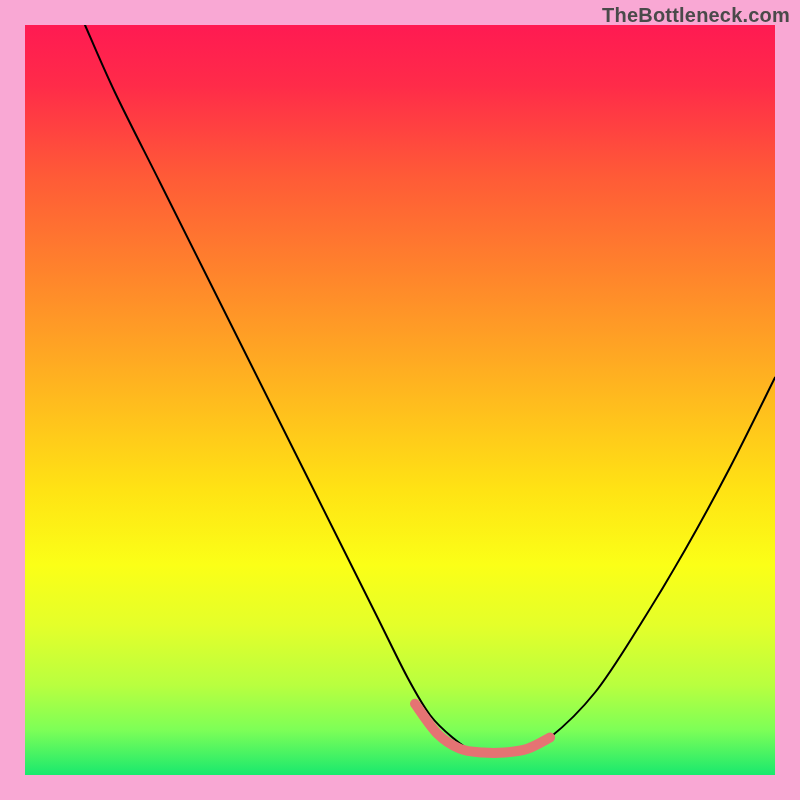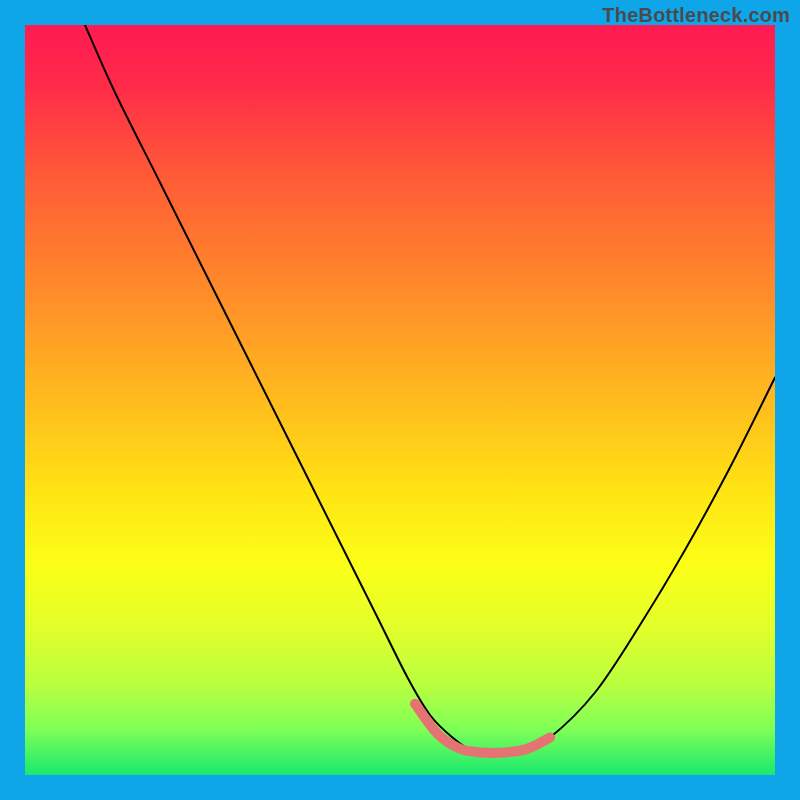--- a/index.html
+++ b/index.html
@@ -8,21 +8,21 @@
     width: 800px;
     height: 800px;
     background: #000;
     overflow: hidden;
     font-family: Arial, Helvetica, sans-serif;
   }
   .frame {
     position: relative;
     width: 800px;
     height: 800px;
-    background: #0ea5e9;
+    background: #f9a8d4;
   }
   .watermark {
     position: absolute;
     top: 4px;
     right: 10px;
     color: #4a4a4a;
     font-size: 20px;
     font-weight: 600;
     letter-spacing: 0.2px;
     user-select: none;

